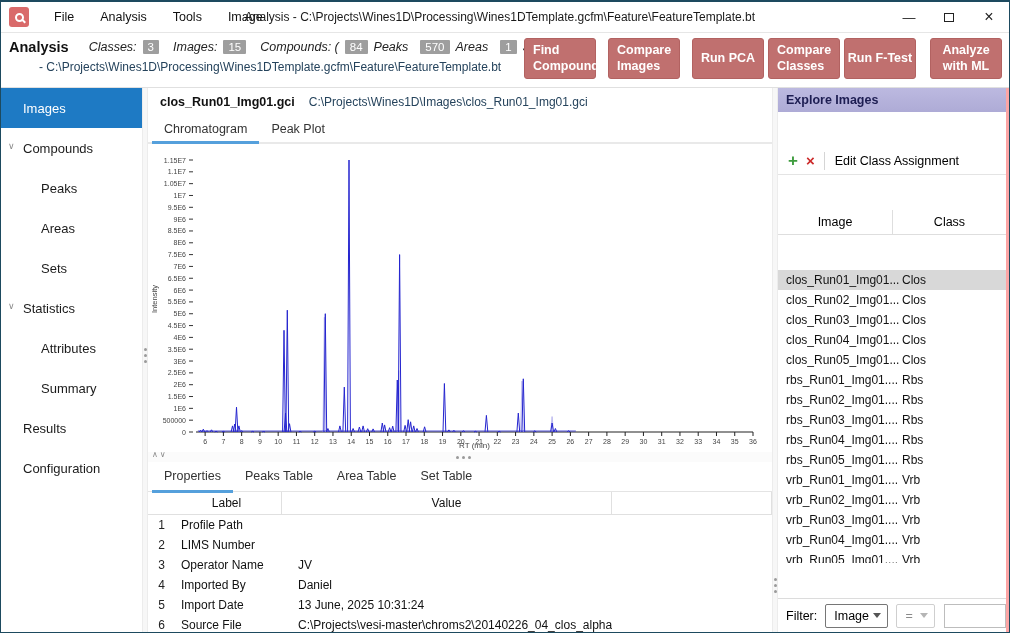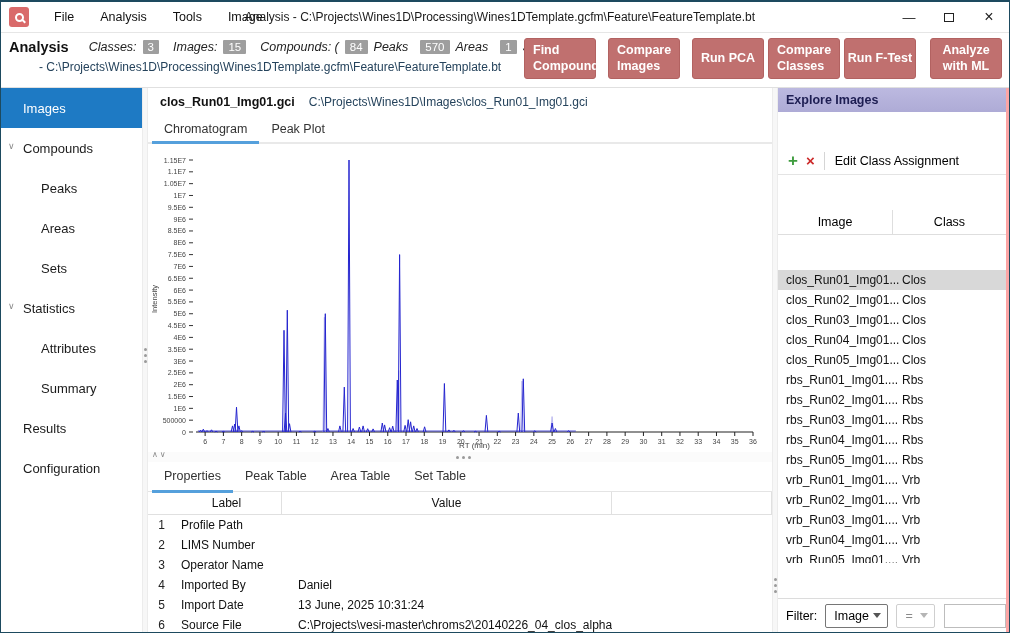--- a/index.html
+++ b/index.html
@@ -338,21 +338,21 @@
       <div class="hsplit">
         <span class="collapse">∧∨</span>
         <span class="hdots">
             <span class="dot"></span>
             <span class="dot"></span>
             <span class="dot"></span>
           </span>
       </div>
       <div class="tabs tabs2">
           <div class="tab sel">Properties</div>
-          <div class="tab">Peak Table</div>
+          <div class="tab">Peaks Table</div>
           <div class="tab">Area Table</div>
           <div class="tab">Set Table</div>
         </div>
       <div class="ptable">
         <div class="prow head">
           <div></div>
           <div>Label</div>
           <div>Value</div>
           <div></div>
         </div>
@@ -365,20 +365,21 @@
             </div>
             <div class="prow">
               <div class="pnum">2</div>
               <div class="plabel">LIMS Number</div>
               <div class="pvalue"></div>
               <div></div>
             </div>
             <div class="prow">
               <div class="pnum">3</div>
               <div class="plabel">Operator Name</div>
+              <div class="pvalue">JV</div>
               <div></div>
             </div>
             <div class="prow">
               <div class="pnum">4</div>
               <div class="plabel">Imported By</div>
               <div class="pvalue">Daniel</div>
               <div></div>
             </div>
             <div class="prow">
               <div class="pnum">5</div>

